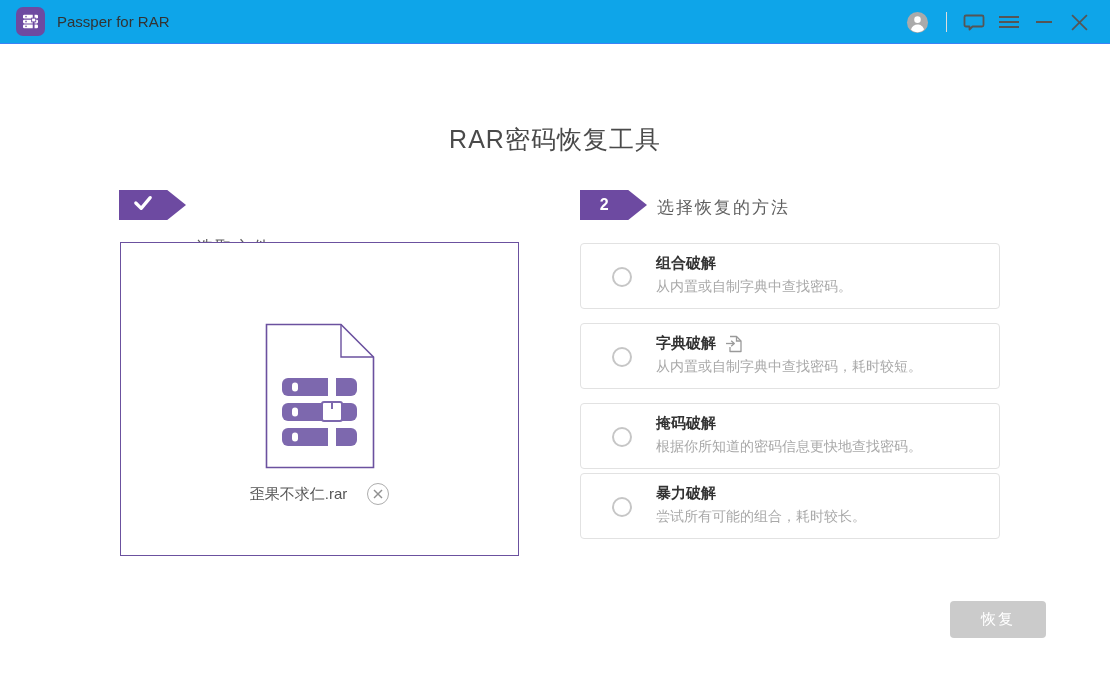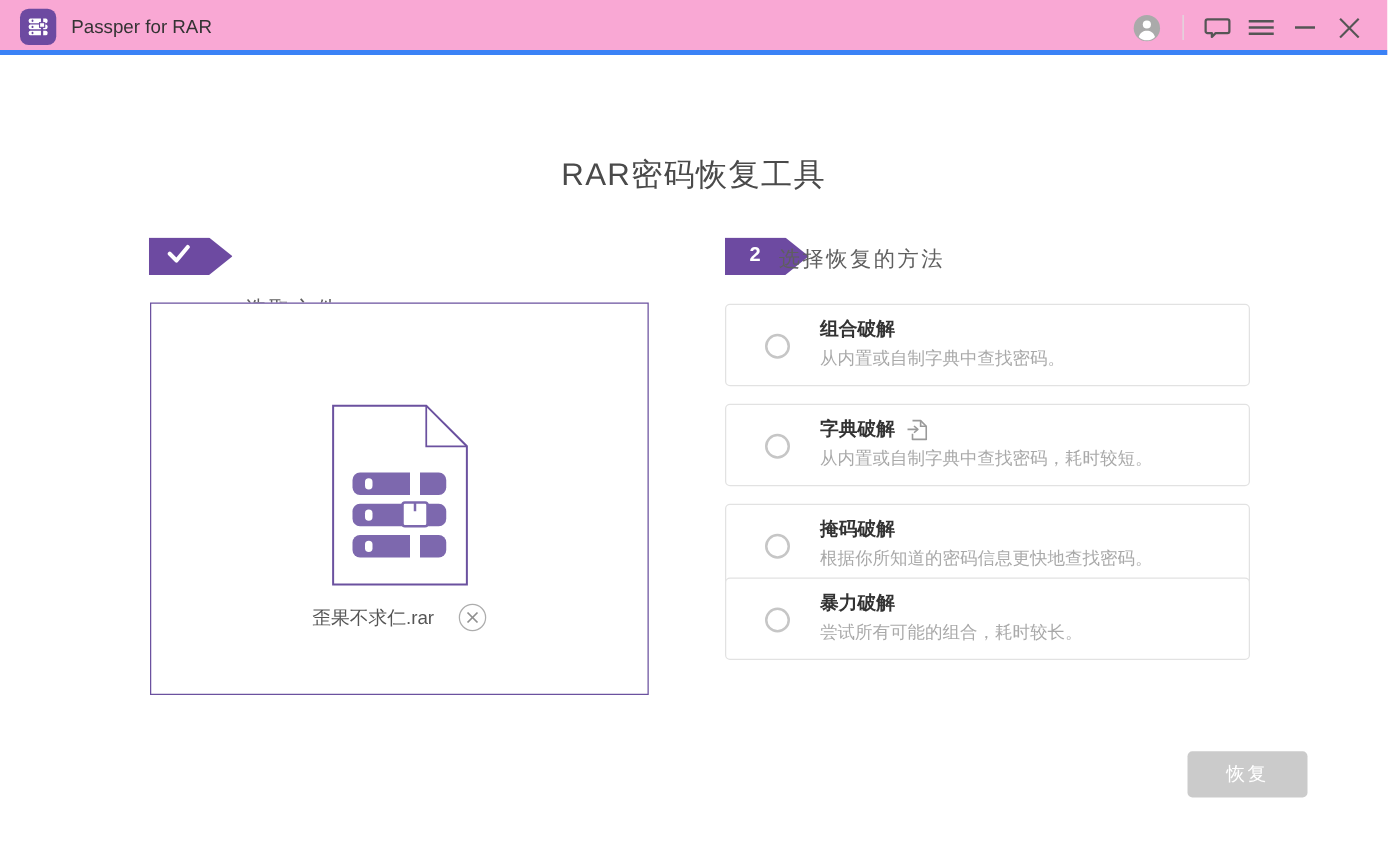--- a/index.html
+++ b/index.html
@@ -5,21 +5,21 @@
   * { margin:0; padding:0; box-sizing:border-box; }
   html,body { width:1110px; height:676px; }
   body {
     font-family:"Liberation Sans","DejaVu Sans",sans-serif;
     background:#fff; position:relative; overflow:hidden;
     color:#333;
   }
   
   .titlebar {
     position:absolute; left:0; top:0; width:1110px; height:44px;
-    background:#f9a8d4; border-bottom:4px solid #3b82f6;
+    background:#0ea5e9; border-bottom:1px solid #3b82f6;
   }
   .logo {
     position:absolute; left:16px; top:7px; width:29px; height:29px;
     border-radius:7px; background:#6d4aa1;
     display:flex; align-items:center; justify-content:center;
   }
   .app-title {
     position:absolute; left:57px; top:0; height:44px; line-height:44px;
     font-size:15px; color:#333;
   }
@@ -51,21 +51,21 @@
   .step-badge .inner {
     width:72%; text-align:center; color:#fff; font-size:16px; font-weight:bold;
   }
   .badge-step1 { left:119px; top:190px; }
   .badge-step2 { left:580px; top:190px; }
   .step-label {
     position:absolute; top:196px; font-size:17px; color:#5f5f5f;
     letter-spacing:2px;
   }
   .label-step1 { left:196px;margin-top:40px; }
-  .label-step2 { left:623px; }
+  .label-step2 { left:657px; }
 
   
   .file-box {
     position:absolute; left:120px; top:242px; width:399px; height:314px;
     border:1px solid #6b519f; background:#fff;
   }
   .file-icon { position:absolute; left:143px; top:80px; }
   .file-row {
     position:absolute; left:0; top:240px; width:100%;
     display:flex; align-items:center; justify-content:center; gap:20px;
@@ -75,21 +75,21 @@
     width:22px; height:22px; border-radius:50%;
     border:1px solid #adadad; background:#fff;
     display:flex; align-items:center; justify-content:center; cursor:pointer;
   }
 
   
   .method-card {
     position:absolute; left:580px; width:420px; height:66px;
     border:1px solid #e2e2e2; border-radius:4px; background:#fff; cursor:pointer;
   }
-  .card-0 { top:243px; } .card-1 { top:323px; } .card-2 { top:403px; } .card-3 { top:462px;padding-left:41px; }
+  .card-0 { top:243px; } .card-1 { top:323px; } .card-2 { top:403px; } .card-3 { top:473px;padding-left:41px; }
   .radio {
     position:absolute; left:31px; top:23px; width:20px; height:20px;
     border-radius:50%; border:2px solid #c6c6c6; background:#fff; cursor:pointer;
   }
   .method-title {
     position:absolute; left:75px; top:10px; font-size:15px; font-weight:bold; color:#333;
     display:flex; align-items:center; gap:9px;text-align:center;
   }
   .method-desc {
     position:absolute; left:75px; top:34px; font-size:14px; color:#a9a9a9;

